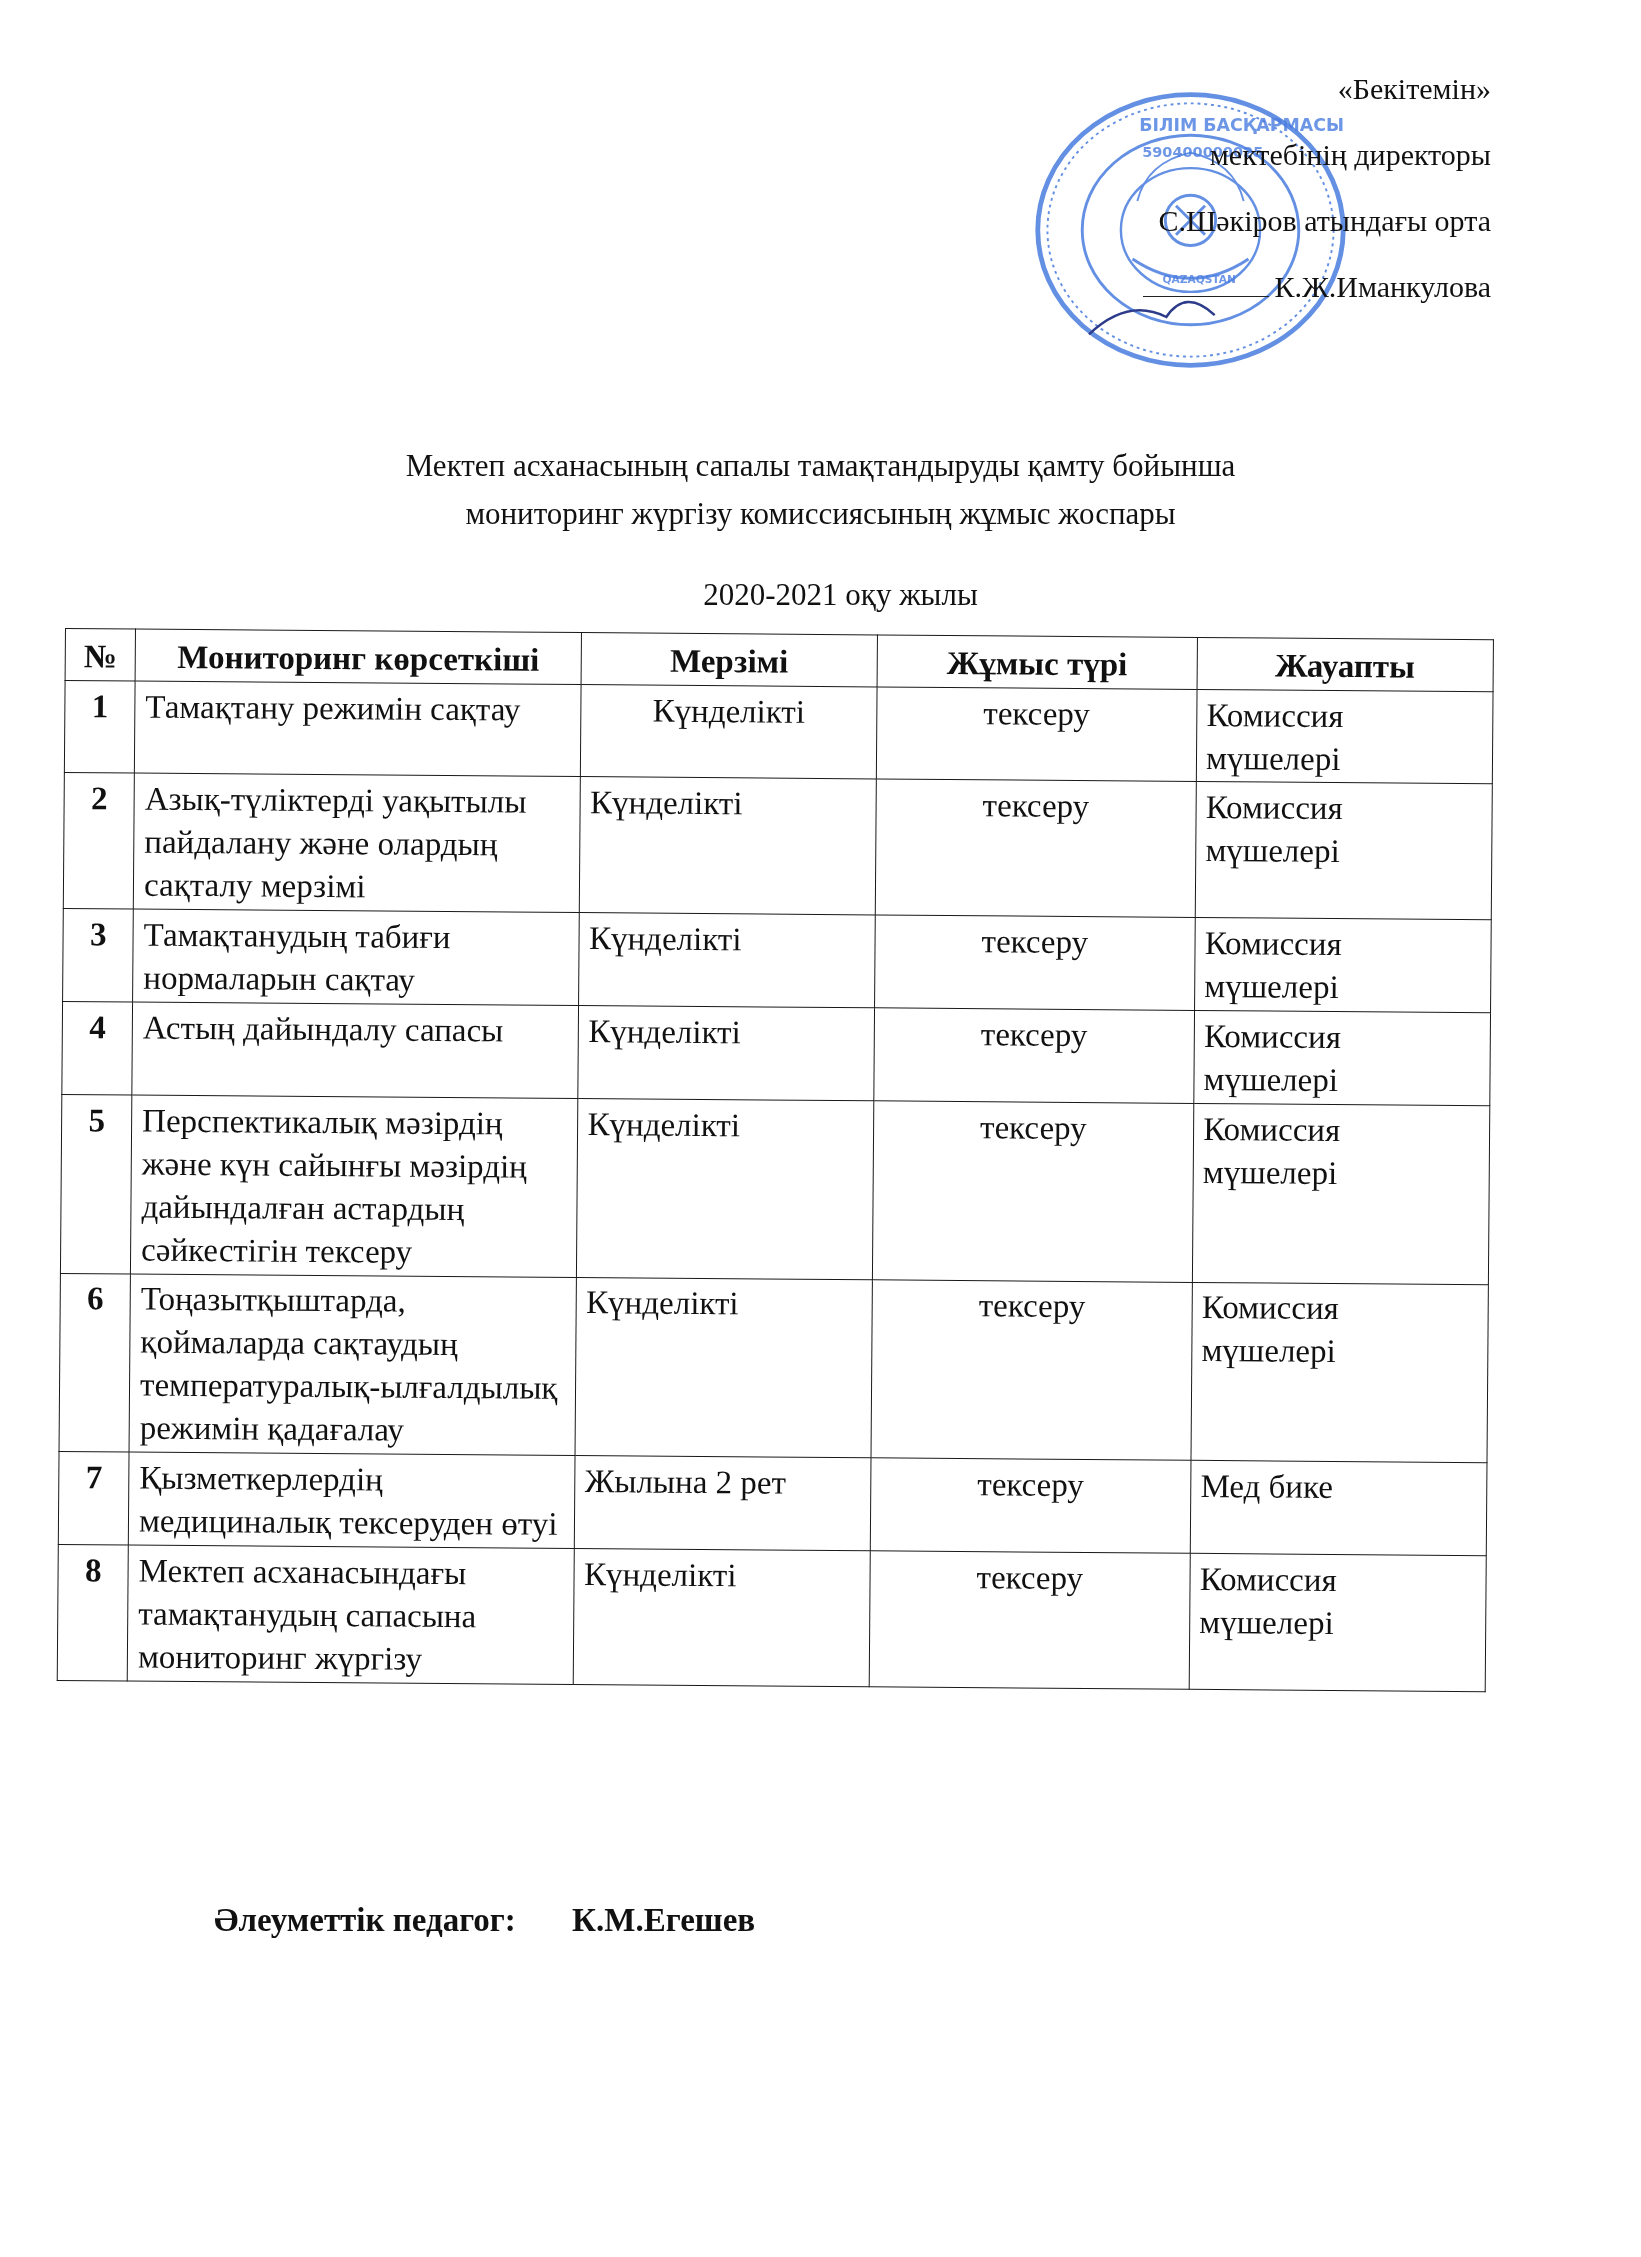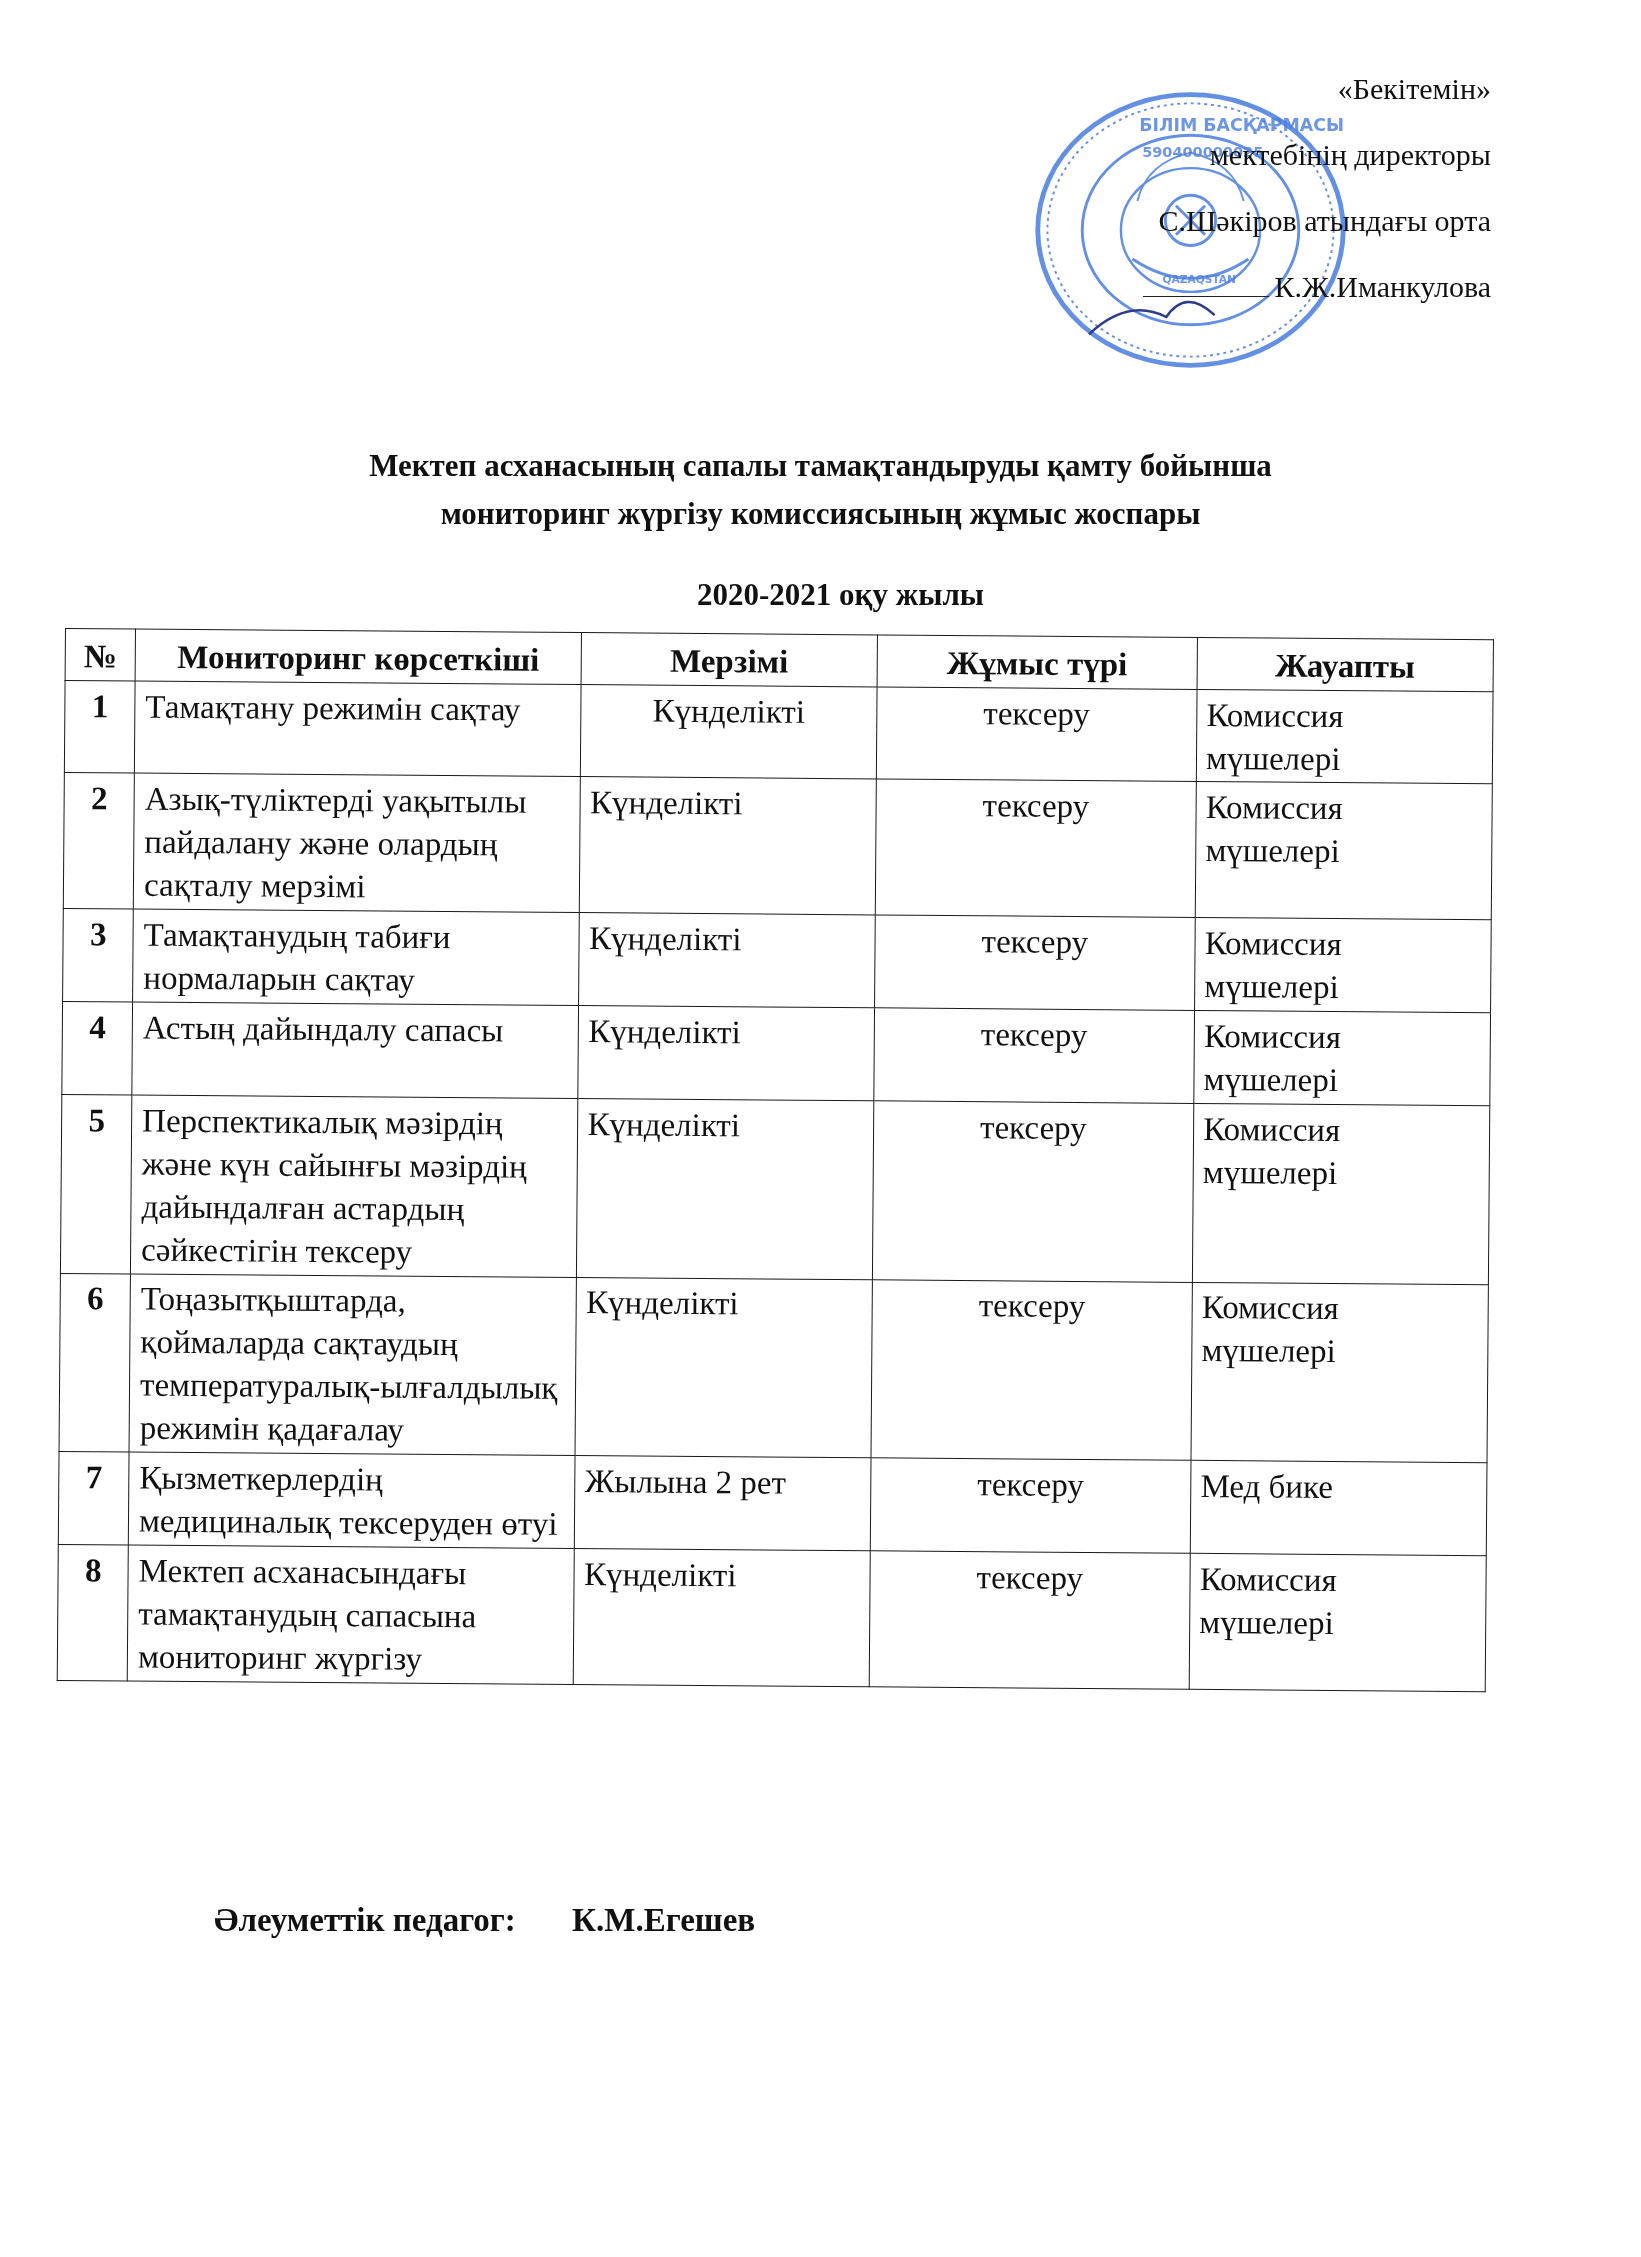--- a/index.html
+++ b/index.html
@@ -10,21 +10,21 @@
   .approval {
     position: absolute; right: 150px; top: 56px; text-align: right;
     font-size: 30px; line-height: 66px; z-index: 2;
   }
   .approval .line { display: block; }
   .approval .sig-line { display: inline-block; width: 126px; border-bottom: 1.4px solid #222; margin-right: 5.8px; vertical-align: 0; }
   .stamp {
     position: absolute; left: 1031px; top: 85px; width: 319px; height: 290px; z-index: 1;
   }
   .title-block {
-    position: absolute; left: 0; right: 0; top: 442px; text-align: center; font-weight: bold;
+    position: absolute; left: 0; right: 0; top: 442px; text-align: center; font-weight: normal;
     font-size: 31px; line-height: 48px;
   }
   .title-block .year { display: block; margin-top: 33px; padding-left: 40px; }
   table.plan {
     position: absolute; left: 65px; top: 628px; width: 1429px;
     border-collapse: collapse; font-size: 33px; line-height: 43px; transform: rotate(0.45deg); transform-origin: left top;
   }
   table.plan th, table.plan td { border: 1.4px solid #1a1a1a; vertical-align: top; padding: 3.9px 9.7px 1.9px 9.7px; }
   table.plan th { font-weight: bold; text-align: center; padding-top: 5.8px; }
   .c-no { width: 50px; text-align: center; font-weight: bold; }

